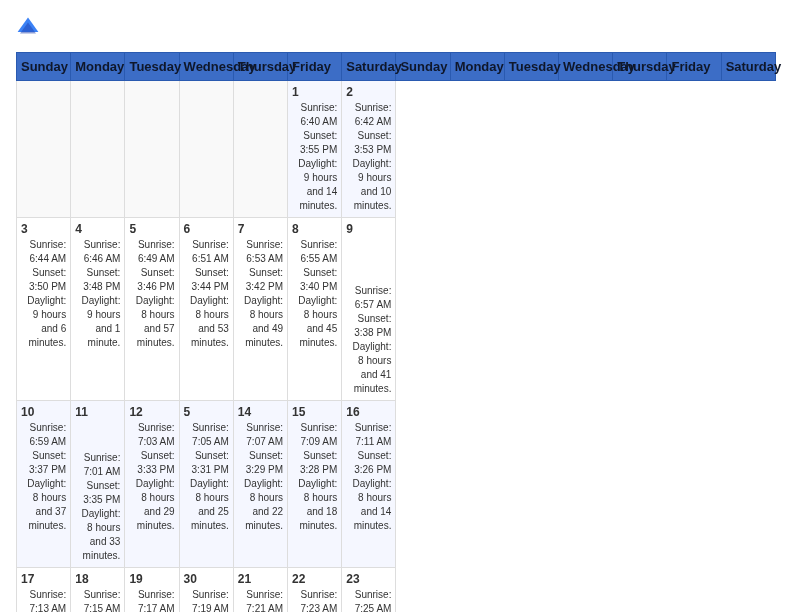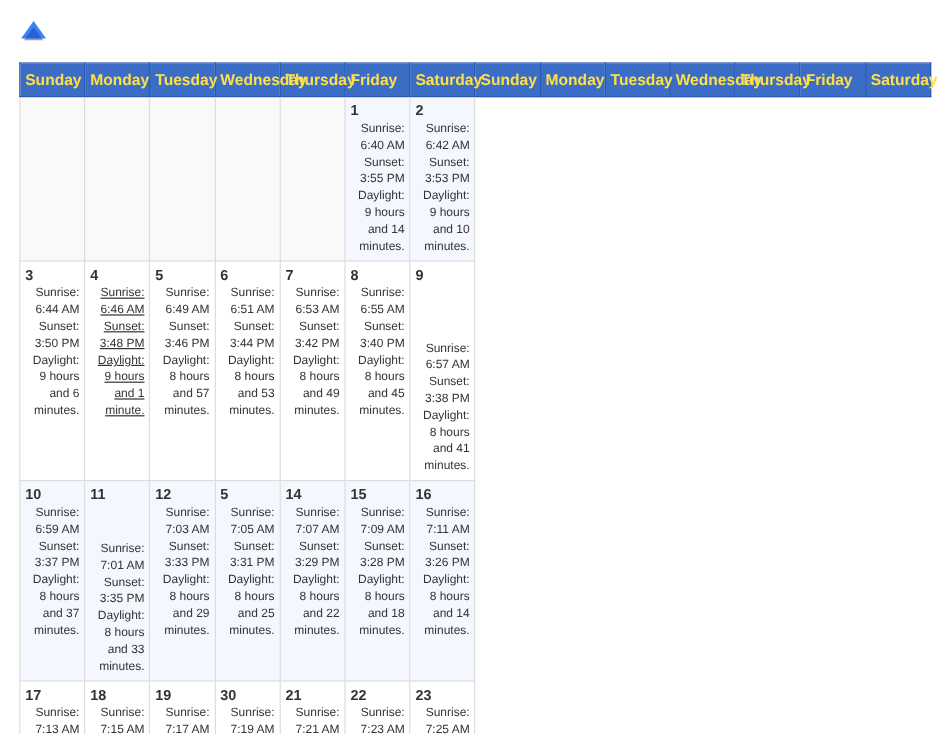--- a/index.html
+++ b/index.html
@@ -47,21 +47,21 @@
       font-size: 16px;
       color: #555;
     }
     table {
       width: 100%;
       border-collapse: collapse;
       table-layout: fixed;
     }
     thead tr th {
       background-color: #3c6dc6;
-      color: #fde047;
+      color: #0f172a;
       font-size: 13px;
       padding: 6px 4px;
       text-align: left;
       border: 1px solid #2a5ab0;
     }
     tbody tr td {
       vertical-align: top;
       padding: 4px;
       font-size: 10.5px;
       color: #333;
@@ -149,21 +149,21 @@
       </tr>
       <tr>
         <td>
           <div class="day-number">3</div>
           <div class="day-info" style="white-space: pre-line;">Sunrise: 6:44 AM
 Sunset: 3:50 PM
 Daylight: 9 hours and 6 minutes.</div>
         </td>
         <td>
           <div class="day-number">4</div>
-          <div class="day-info" style="white-space: pre-line; text-decoration: underline;">Sunrise: 6:46 AM
+          <div class="day-info" style="white-space: pre-line;">Sunrise: 6:46 AM
 Sunset: 3:48 PM
 Daylight: 9 hours and 1 minute.</div>
         </td>
         <td>
           <div class="day-number">5</div>
           <div class="day-info" style="white-space: pre-line;">Sunrise: 6:49 AM
 Sunset: 3:46 PM
 Daylight: 8 hours and 57 minutes.</div>
         </td>
         <td>

